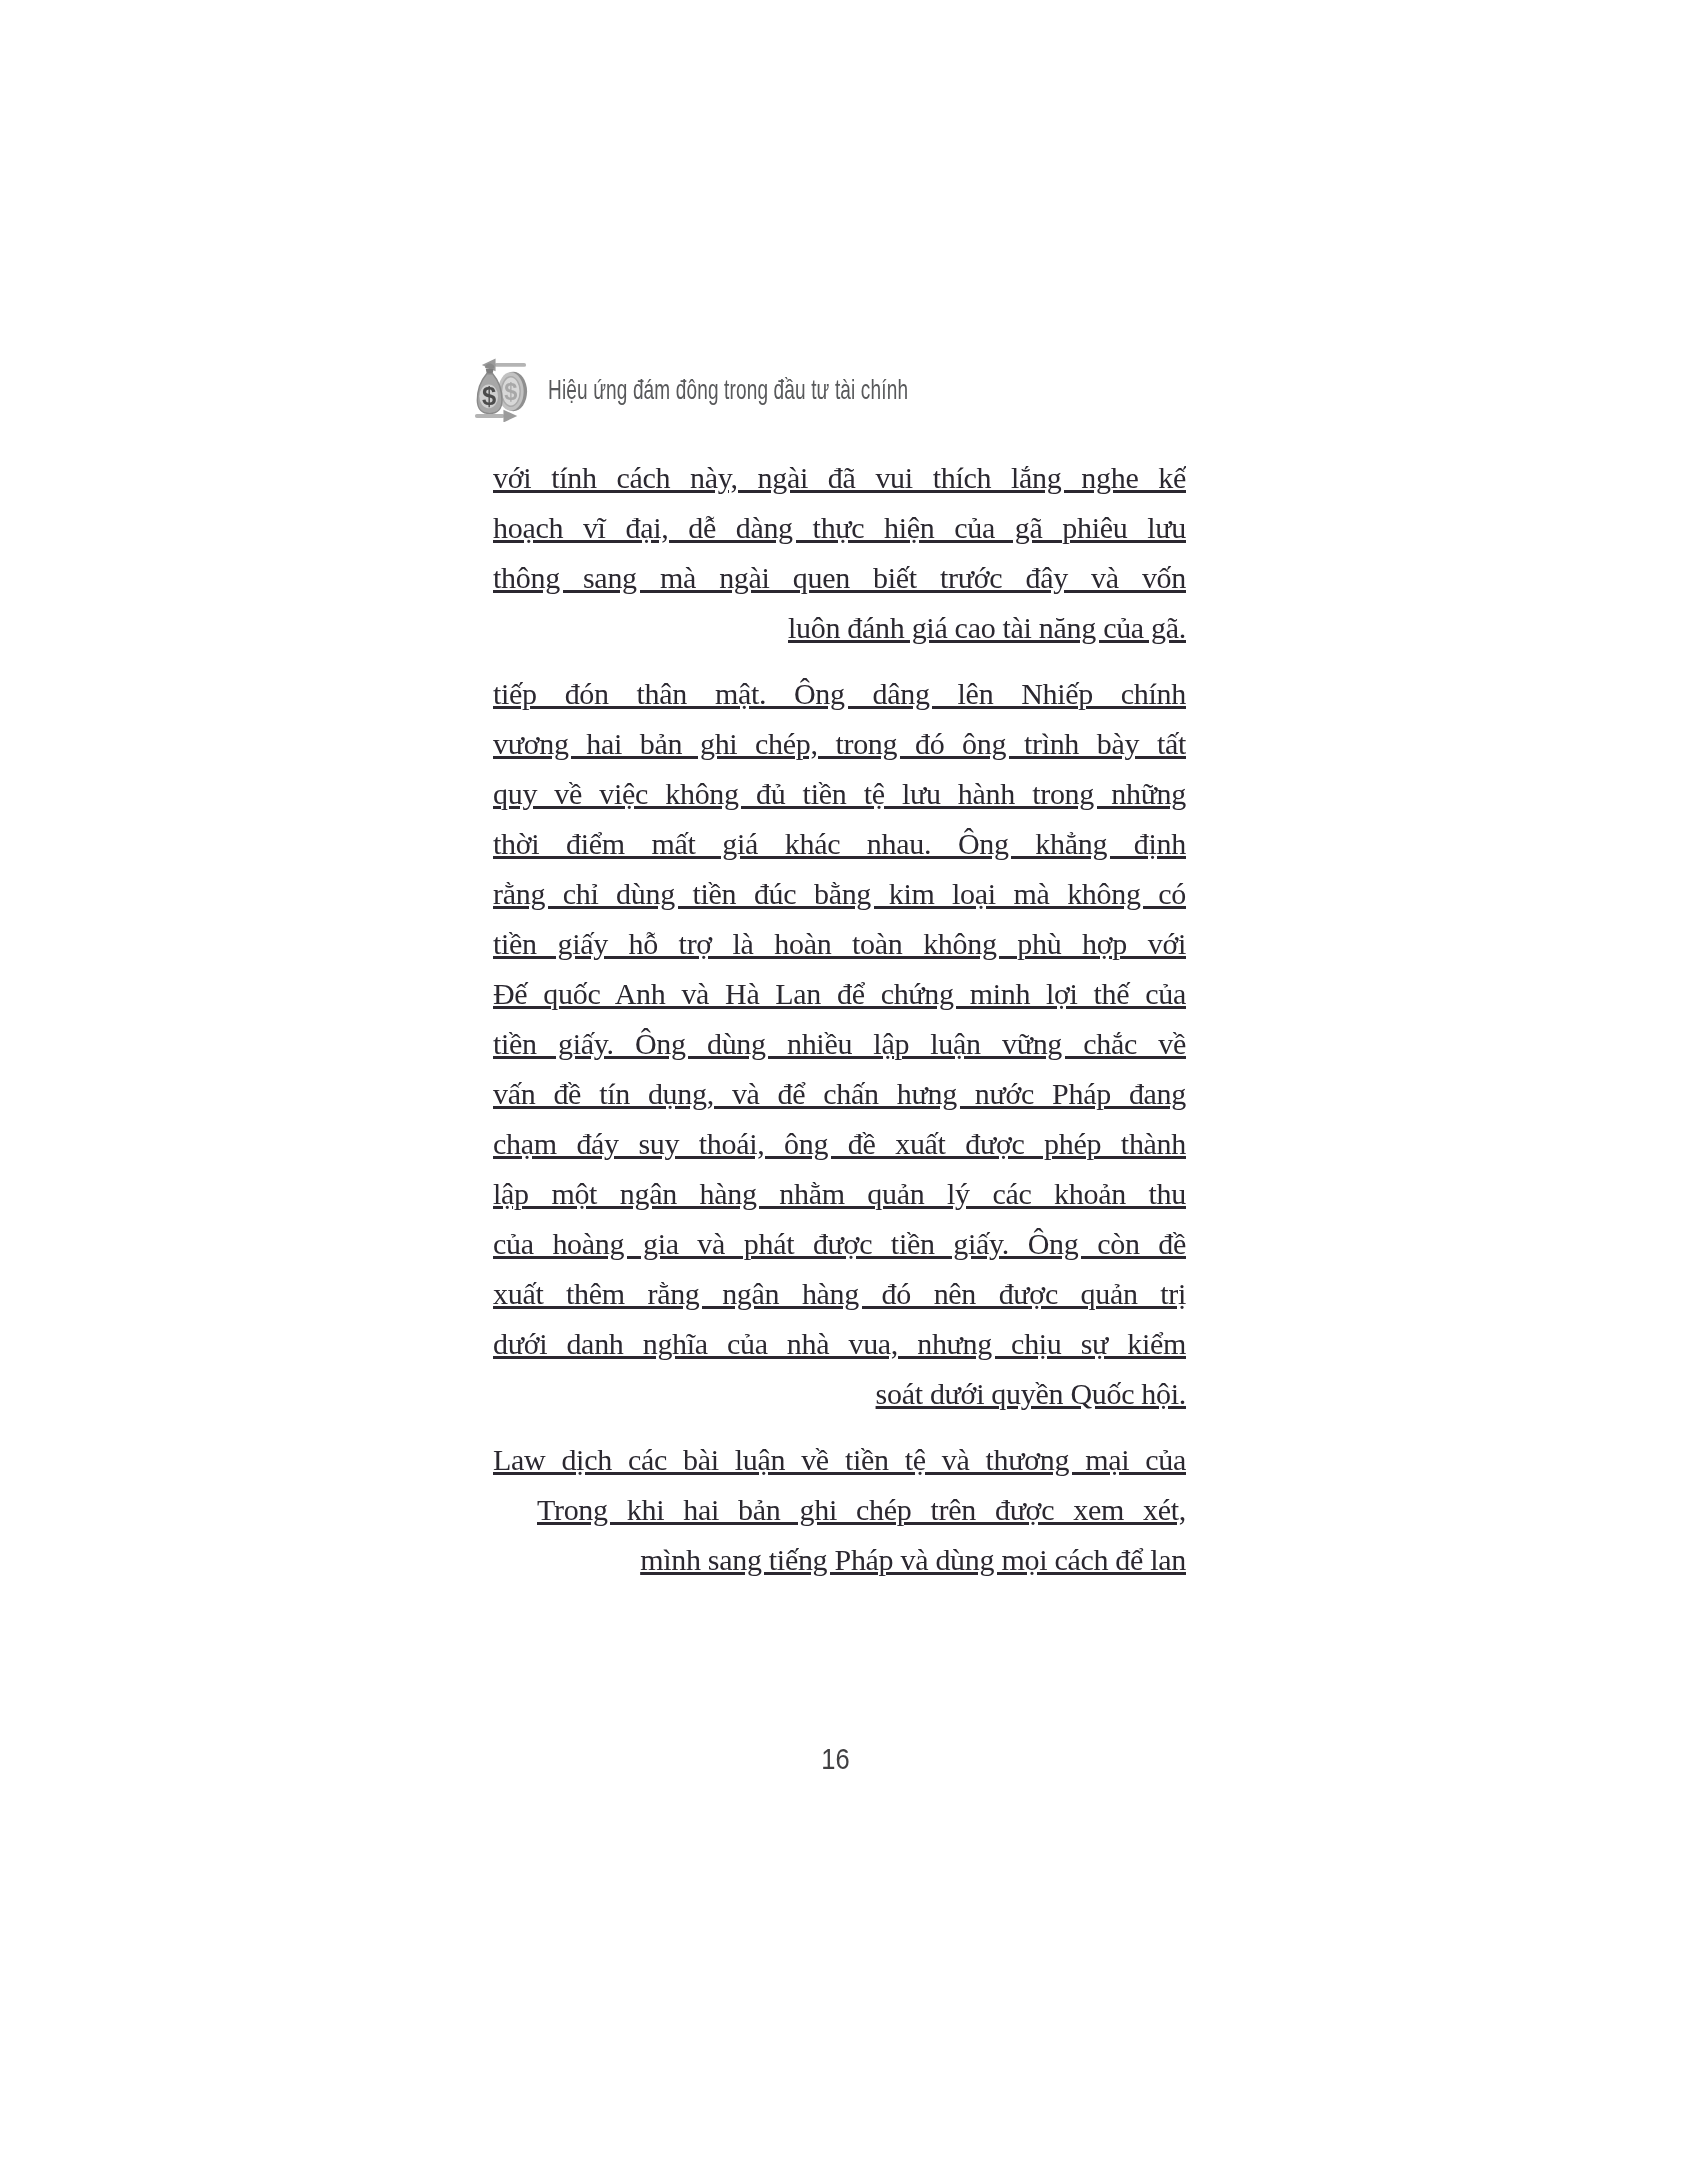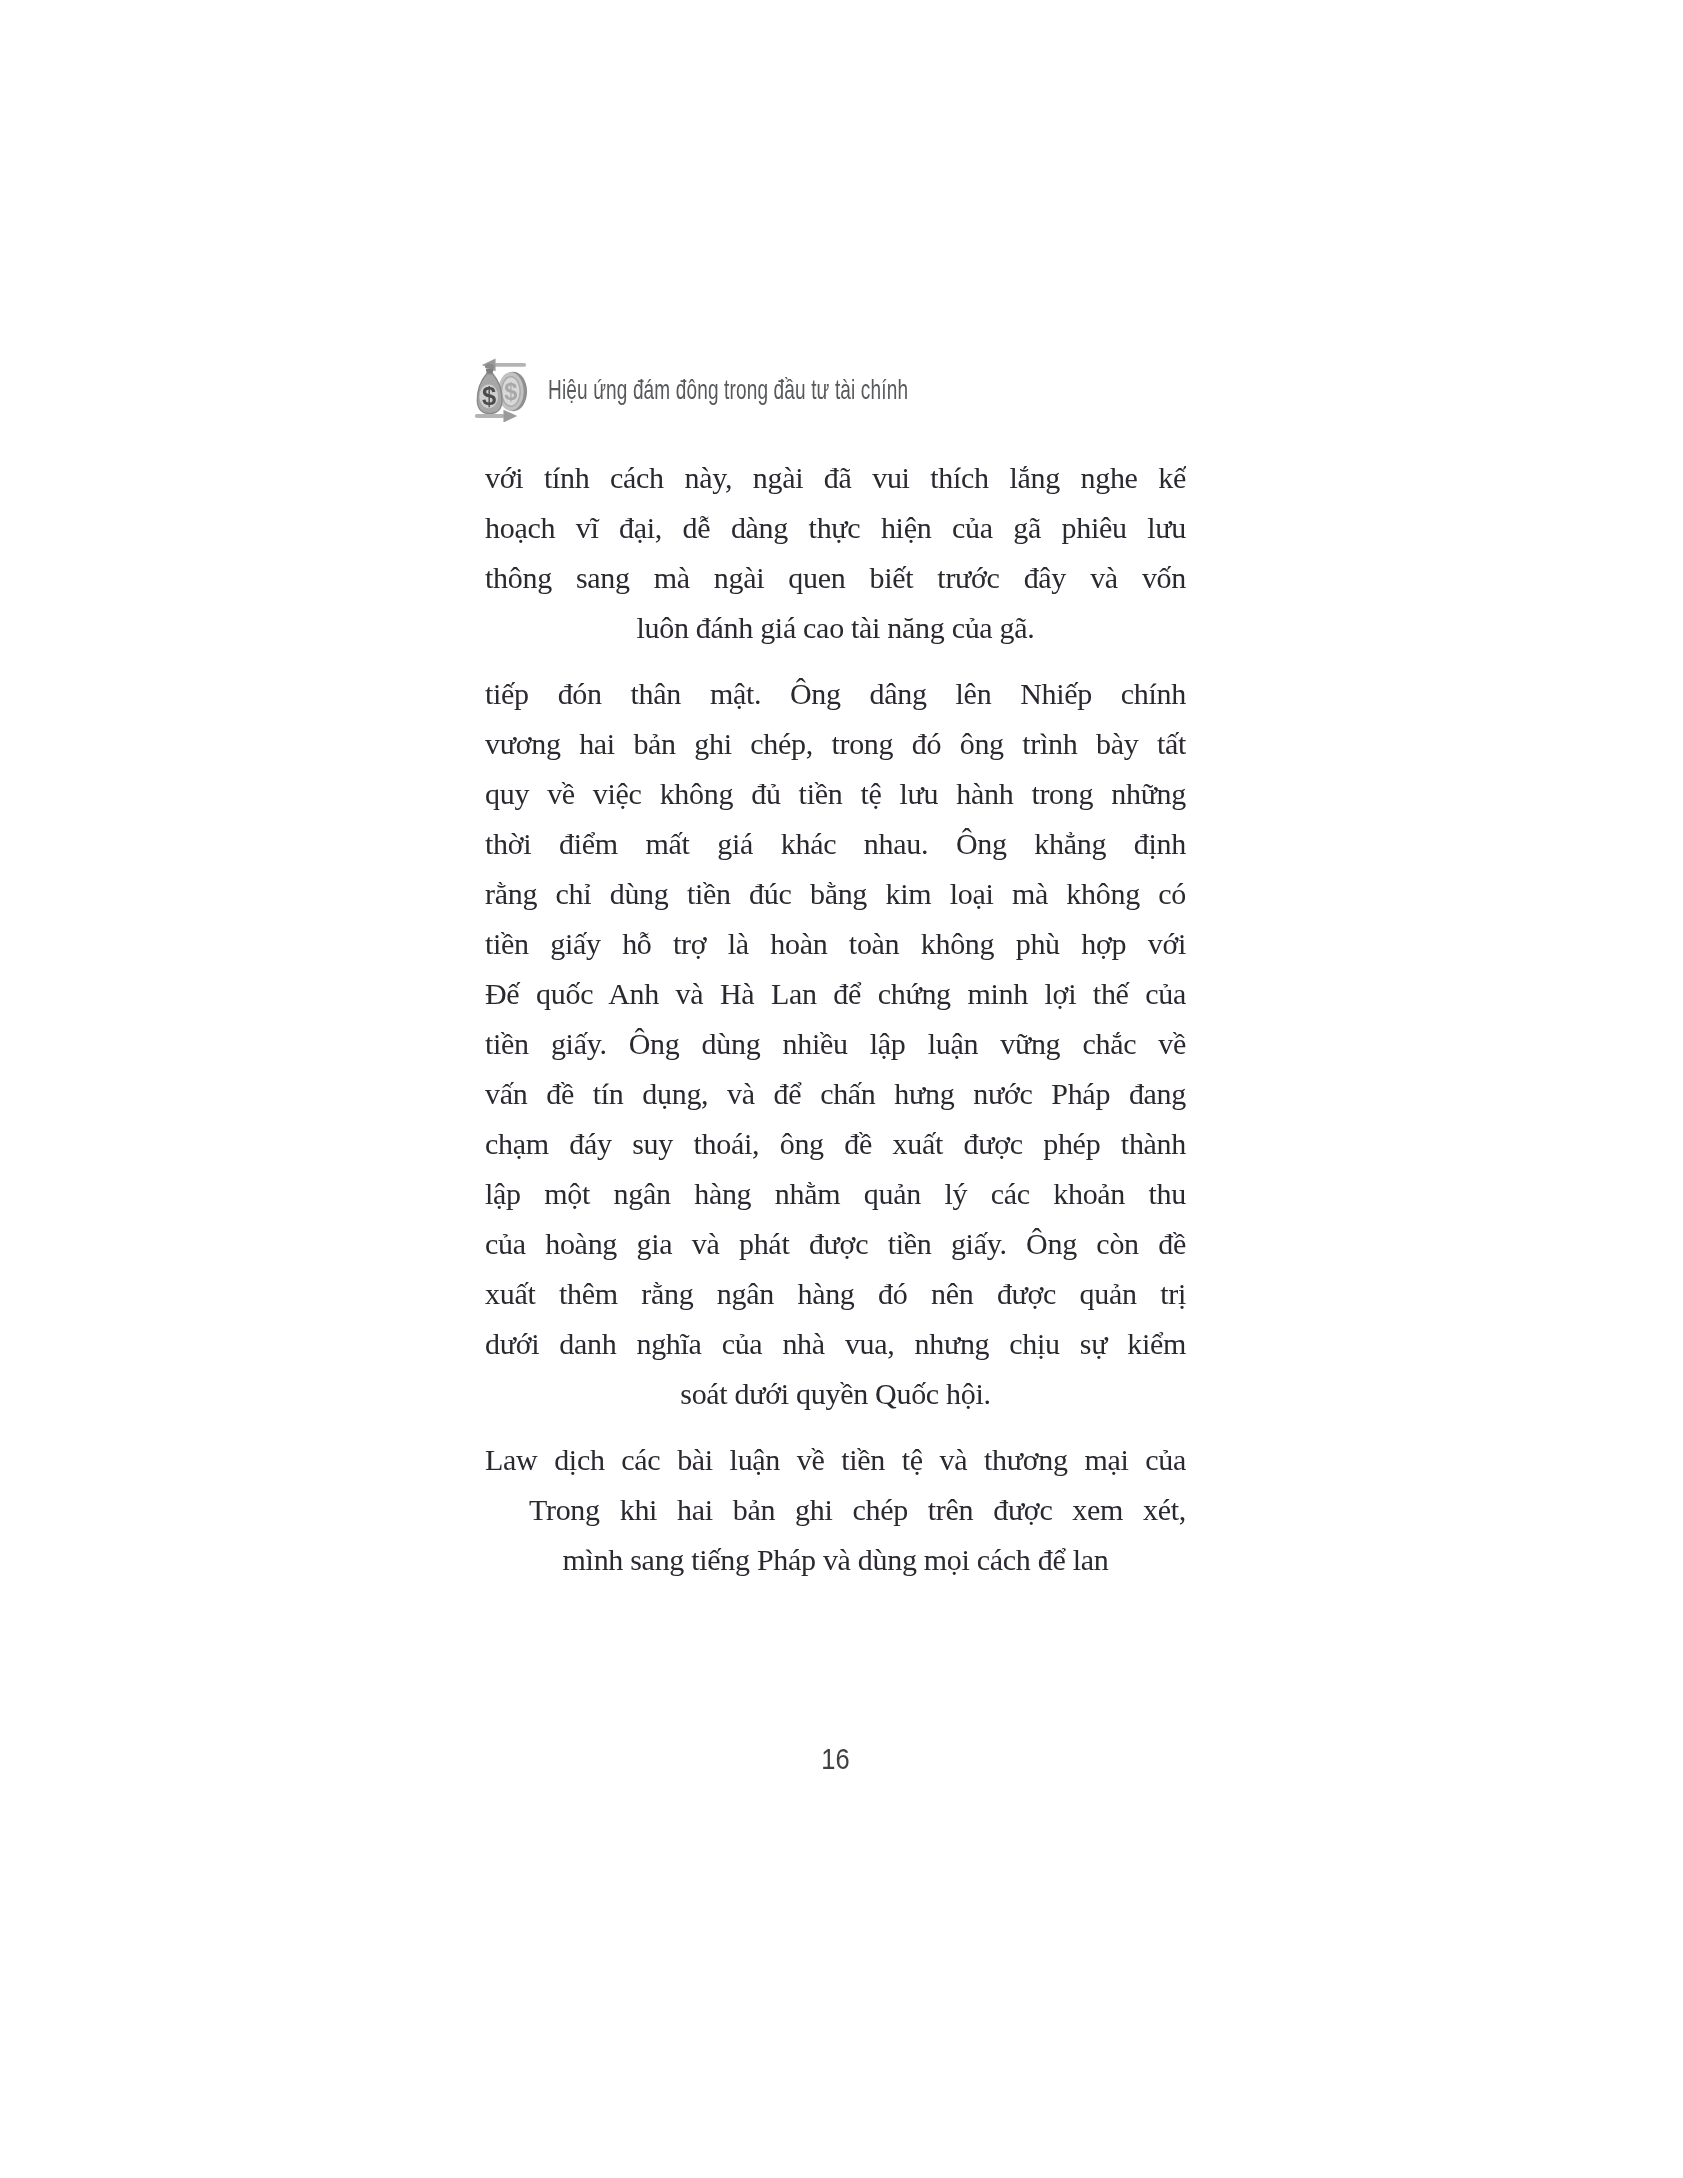--- a/index.html
+++ b/index.html
@@ -31,29 +31,29 @@
     letter-spacing:0.2px;
   }
 
   
   .body-block{
     position:absolute;left:485px;top:453px;width:701px;
     color:var(--body-text,#2b2830);
     font-size:30px;
     letter-spacing:-0.3px;
   }
-  .para{margin:0 0 16px 0;}
+  .para{margin:0 0 16px 8px;text-decoration:underline;}
   .line{
     height:50px;
     line-height:50px;
     text-align:justify;
     overflow:hidden;
   }
   .line.just::after{content:"";display:inline-block;width:100%;height:0;}
-  .line.last{text-align:center;}
+  .line.last{text-align:right;}
   .line.indent{text-indent:44px;}
 
   
   .page-number{
     position:absolute;left:485px;top:1742px;width:701px;
     text-align:center;
     font-family:"Liberation Sans", sans-serif;
     font-size:30px;
     color:var(--pageno-text,#414042);
     transform:scaleX(0.85);

